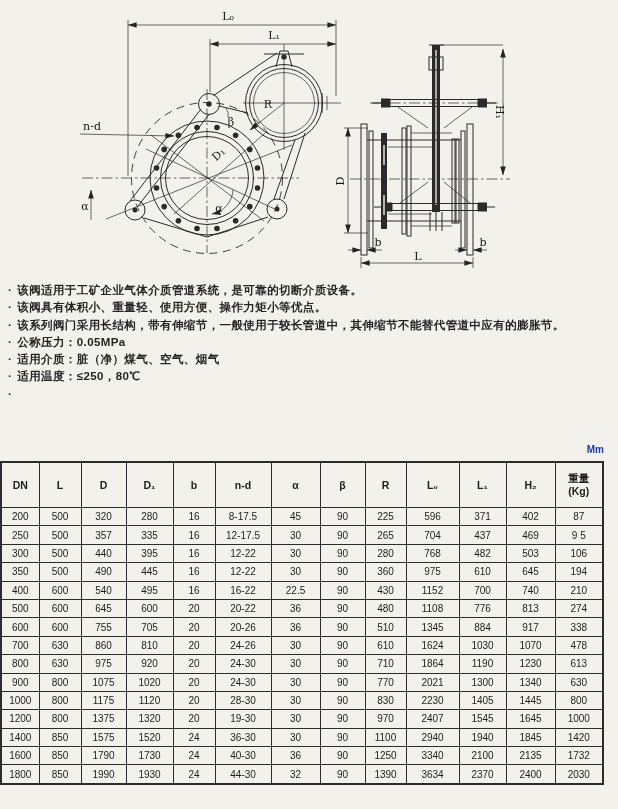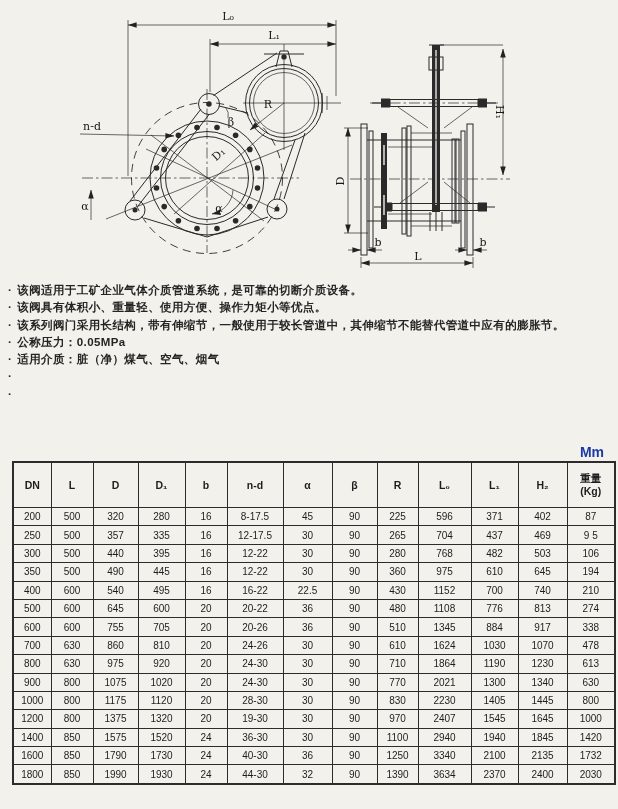--- a/index.html
+++ b/index.html
@@ -11,22 +11,22 @@
   .cl{stroke:#2a2a2a;stroke-width:0.7;fill:none;stroke-dasharray:11 3 2.5 3;}
   .dash{stroke:#2a2a2a;stroke-width:0.9;fill:none;stroke-dasharray:8 5.5;}
   .solid{fill:#2a2a2a;stroke:none;}
   .dimtxt{font-family:"DejaVu Serif",serif;font-size:11px;fill:#171717;}
   .bullets{position:absolute;top:282px;left:8px;right:6px;}
   .bullet-row{display:flex;gap:5px;font-size:11.5px;line-height:17.3px;font-weight:bold;color:#242424;letter-spacing:0.4px;}
   .bullet-dot{flex:0 0 auto;}
   .heading{position:absolute;top:415px;left:8px;}
   .heading-zh{font-size:13.5px;font-weight:bold;color:#1c3aa6;letter-spacing:1.5px;line-height:17px;}
   .heading-en{font-size:13.5px;font-weight:bold;color:#1c3aa6;line-height:17px;}
-  .unit-label{position:absolute;top:444px;right:14px;font-size:14px;font-weight:bold;color:#1c3aa6;}
-  table.dims{position:absolute;top:461px;left:12px;width:602px;border-collapse:collapse;table-layout:fixed;border:2px solid #2c2c2c;}
+  .unit-label{position:absolute;top:444px;right:14px;font-size:10px;font-weight:bold;color:#1c3aa6;}
+  table.dims{position:absolute;top:461px;left:0;width:602px;border-collapse:collapse;table-layout:fixed;border:2px solid #2c2c2c;}
   table.dims th,table.dims td{border:1px solid #2c2c2c;text-align:center;vertical-align:middle;padding:0;overflow:hidden;}
   table.dims th{height:44px;font-size:10.5px;font-weight:bold;white-space:pre-line;line-height:13px;}
   table.dims td{height:17.4px;font-size:10px;}
 </style>
 </head>
 <body>
 
 <div class="page">
 
   <svg class="drawing" width="618" height="278" viewBox="0 0 618 278">
@@ -217,20 +217,21 @@
     <div class="bullet-row">
         <span class="bullet-dot">·</span>
         <span>公称压力：0.05MPa</span>
       </div>
     <div class="bullet-row">
         <span class="bullet-dot">·</span>
         <span>适用介质：脏（净）煤气、空气、烟气</span>
       </div>
     <div class="bullet-row">
         <span class="bullet-dot">·</span>
+        <span>适用温度：≤250，80℃</span>
       </div>
     <div class="bullet-row">
         <span class="bullet-dot">·</span>
       </div>
   </div>
 
   <div class="unit-label">Mm</div>
 
   <table class="dims">
     <colgroup>

